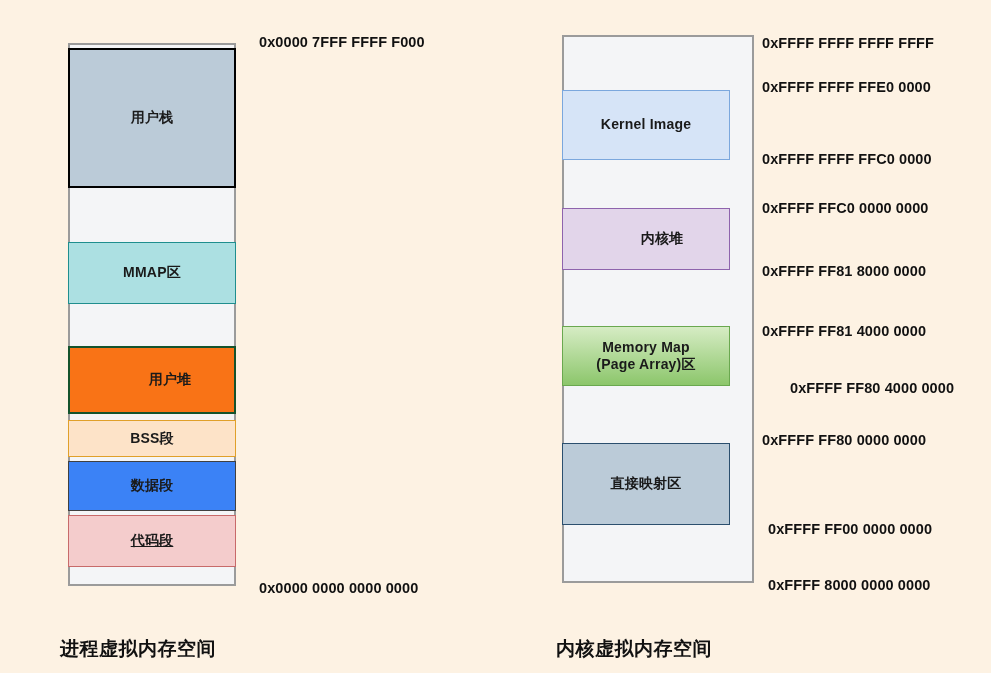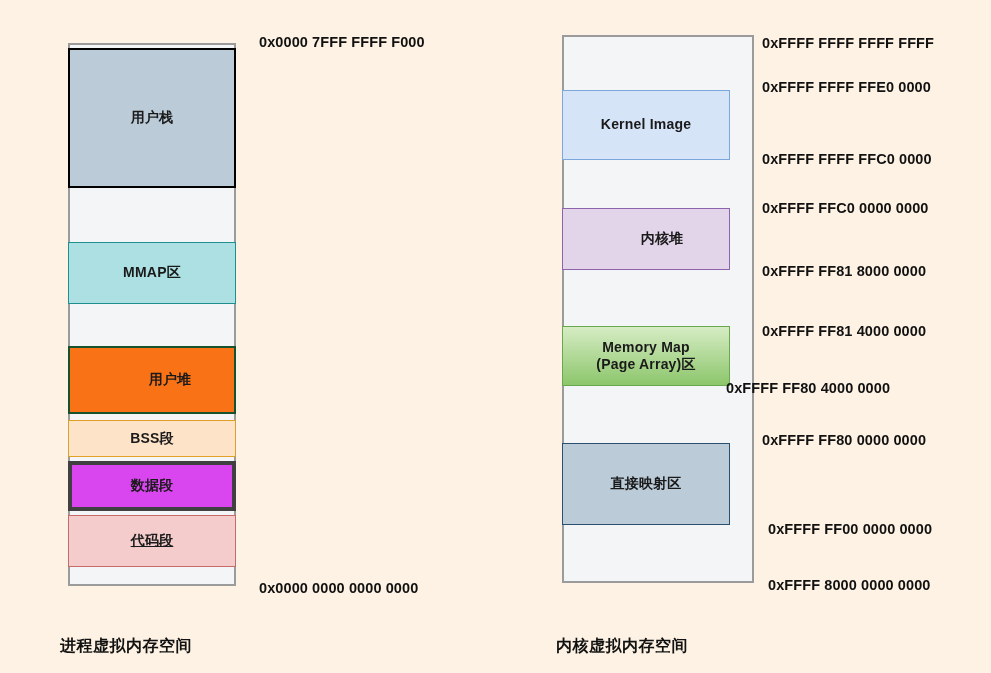--- a/index.html
+++ b/index.html
@@ -47,21 +47,21 @@
     line-height: 1.25;
     letter-spacing: 0.2px;
   }
   .region .rlabel { pointer-events: none; }
 
   
   .r-stack   { background: #bbcbd8; border: 2px solid #000000; }
   .r-mmap    { background: #ace0e2; border: 1px solid #1f8e8e; }
   .r-heap    { background: #f97316; border: 2px solid #14532d; padding-left: 36px; }
   .r-bss     { background: #fde3c8; border: 1px solid #e0a02a; }
-  .r-data    { background: #d946ef; border: 4px solid #404040; }
+  .r-data    { background: #3b82f6; border: 1px solid #404040; }
   .r-code    { background: #f4cccc; border: 1px solid #c86a6a; }
   .r-kimage  { background: #d6e4f7; border: 1px solid #7ba7dd; }
   .r-kheap   { background: #e2d5ea; border: 1px solid #8e63ad; padding-left: 32px; }
   .r-memmap  {
     background: linear-gradient(180deg, #d6ecc4 0%, #8cc66b 100%);
     border: 1px solid #6aa84f;
   }
   .r-direct  { background: #bbcbd8; border: 1px solid #2b4f6e; }
 
   
@@ -70,21 +70,21 @@
     font-size: 14.5px;
     font-weight: bold;
     color: #111111;
     white-space: nowrap;
     letter-spacing: 0.1px;
   }
 
   
   .caption {
     position: absolute;
-    font-size: 16px;
+    font-size: 19px;
     font-weight: bold;
     color: #111111;
     white-space: nowrap;
     letter-spacing: 0.5px;
   }
   #caption-process { left: 60px;  top: 636px; }
   #caption-kernel  { left: 556px; top: 636px; }
 </style>
 </head>
 <body>
@@ -143,20 +143,20 @@
       <span class="rlabel">直接映射区</span>
     </div>
   </div>
 
   <div class="addr" style="left:762px; top:35px;">0xFFFF FFFF FFFF FFFF</div>
   <div class="addr" style="left:762px; top:79px;">0xFFFF FFFF FFE0 0000</div>
   <div class="addr" style="left:762px; top:151px;">0xFFFF FFFF FFC0 0000</div>
   <div class="addr" style="left:762px; top:200px;">0xFFFF FFC0 0000 0000</div>
   <div class="addr" style="left:762px; top:263px;">0xFFFF FF81 8000 0000</div>
   <div class="addr" style="left:762px; top:323px;">0xFFFF FF81 4000 0000</div>
-  <div class="addr" style="left:726px; top:380px;text-align:center;">0xFFFF FF80 4000 0000</div>
+  <div class="addr" style="left:790px; top:380px;text-align:center;">0xFFFF FF80 4000 0000</div>
   <div class="addr" style="left:762px; top:432px;">0xFFFF FF80 0000 0000</div>
   <div class="addr" style="left:768px; top:521px;">0xFFFF FF00 0000 0000</div>
   <div class="addr" style="left:768px; top:577px;">0xFFFF 8000 0000 0000</div>
 
   <div class="caption" id="caption-kernel">内核虚拟内存空间</div>
 
 </div>
 
 </body></html>

